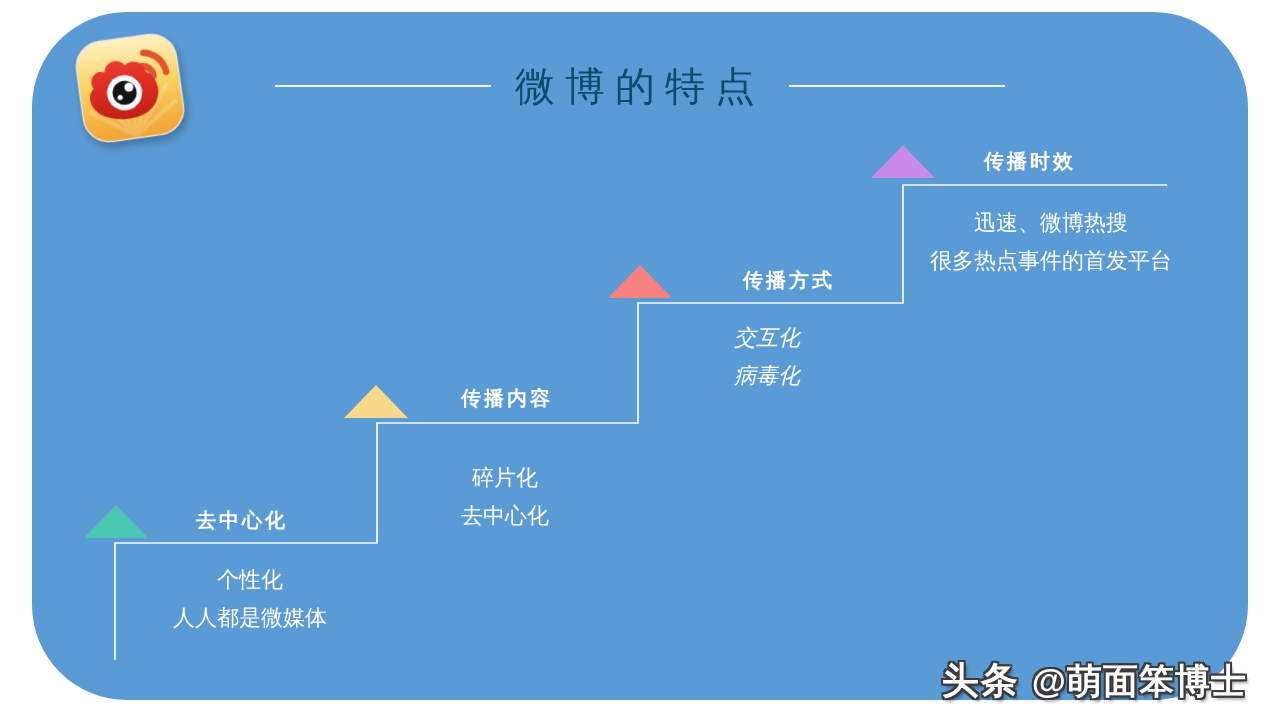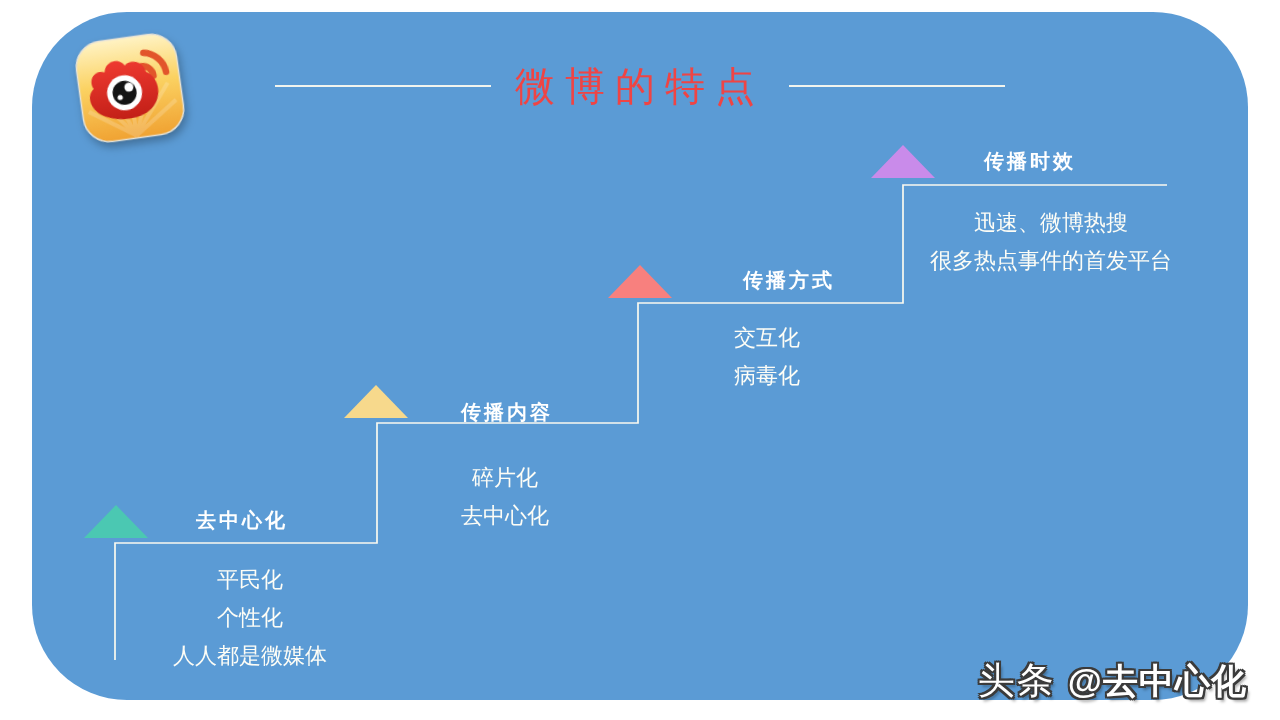--- a/index.html
+++ b/index.html
@@ -41,21 +41,21 @@
     align-items: center;
     justify-content: center;
     gap: 24px;
   }
   .title-line {
     width: 216px; height: 2px;
     background: #FAF9EF;
     opacity: 0.95;
   }
   .slide-title {
-    color: #ef4444;
+    color: #0c4a6e;
     font-size: 40px;
     font-weight: 400;
     letter-spacing: 10px;
     white-space: nowrap;
     line-height: 52px;
   }
 
   
   .stairs {
     position: absolute;
@@ -79,56 +79,56 @@
   .step-label {
     position: absolute;
     color: #ffffff;
     font-size: 20px;
     font-weight: 700;
     letter-spacing: 3px;
     white-space: nowrap;
     line-height: 34px;
   }
   .label-0 { left: 196px; top: 503px; }
-  .label-1 { left: 461px; top: 395px; }
+  .label-1 { left: 461px; top: 381px; }
   .label-2 { left: 723px; top: 263px; margin-left: 20px; }
   .label-3 { left: 984px; top: 144px; }
 
   .item-group {
     position: absolute;
     display: flex;
     flex-direction: column;
     text-align: center;
     color: #FDFDF6;
     font-size: 22px;
     font-weight: 400;
   }
   .item-group .item { line-height: 38px; white-space: nowrap; }
   .group-0 { left: 125px; top: 561px; width: 250px; }
   .group-1 { left: 385px; top: 459px; width: 240px; }
-  .group-2 { left: 647px; top: 319px; width: 240px; }
+  .group-2 { left: 647px; top: 319px; width: 240px; font-style: italic; }
   .group-3 { left: 912px; top: 204px; width: 278px; }
 
   
   .watermark {
     position: absolute;
     right: 33px; bottom: 14px;
     display: flex;
     align-items: baseline;
     gap: 12px;
     color: #ffffff;
     text-shadow:
       2px 2px 0 #3b3b3b, -2px 2px 0 #3b3b3b,
       2px -2px 0 #3b3b3b, -2px -2px 0 #3b3b3b,
       2px 0 0 #3b3b3b, -2px 0 0 #3b3b3b,
       0 2px 0 #3b3b3b, 0 -2px 0 #3b3b3b,
       3px 4px 3px rgba(0,0,0,0.35);
     white-space: nowrap;
   }
-  .watermark .brand  { font-size: 37px; font-weight: 400; letter-spacing: 2px; text-align: right; }
+  .watermark .brand  { font-size: 37px; font-weight: 700; letter-spacing: 2px; text-align: right; }
   .watermark .handle { font-size: 35px; font-weight: 700; letter-spacing: 1px; }
 </style>
 </head>
 <body>
 
 <div class="canvas" style="background-color: rgb(255, 255, 255);">
 
   <div class="panel" style="background-color: rgb(91, 155, 213);"></div>
 
   <div class="logo">
@@ -189,35 +189,34 @@
   <div class="tri tri-1" style="border-bottom-color: rgb(247, 217, 140);"></div>
   <div class="tri tri-2" style="border-bottom-color: rgb(248, 128, 126);"></div>
   <div class="tri tri-3" style="border-bottom-color: rgb(201, 139, 234);"></div>
 
   <div class="step-label label-0">去中心化</div>
   <div class="step-label label-1">传播内容</div>
   <div class="step-label label-2">传播方式</div>
   <div class="step-label label-3">传播时效</div>
 
   <div class="item-group group-0">
-    <div class="item">平民化</div>
     <div class="item">个性化</div>
     <div class="item">人人都是微媒体</div>
   </div>
   <div class="item-group group-1">
     <div class="item">碎片化</div>
     <div class="item">去中心化</div>
   </div>
   <div class="item-group group-2">
     <div class="item">交互化</div>
     <div class="item">病毒化</div>
   </div>
   <div class="item-group group-3">
     <div class="item">迅速、微博热搜</div>
     <div class="item">很多热点事件的首发平台</div>
   </div>
 
   <div class="watermark">
     <span class="brand">头条</span>
-    <span class="handle">@去中心化</span>
+    <span class="handle">@萌面笨博士</span>
   </div>
 
 </div>
 
 </body></html>

